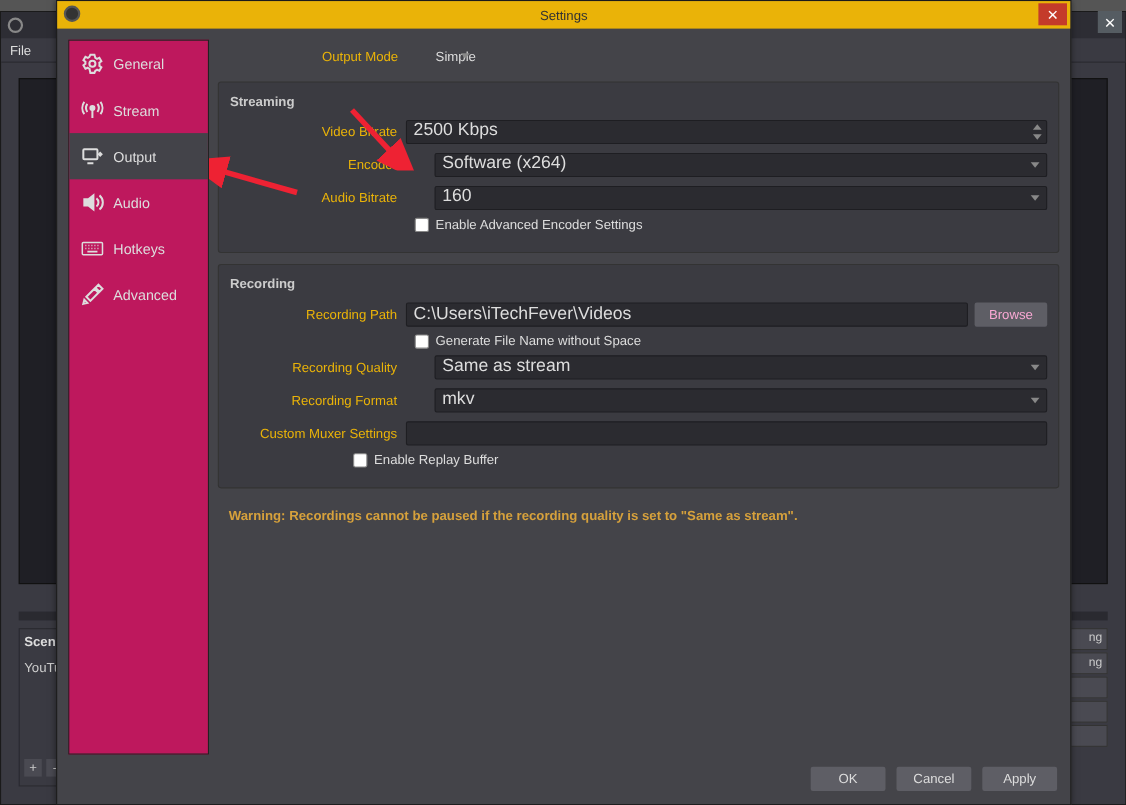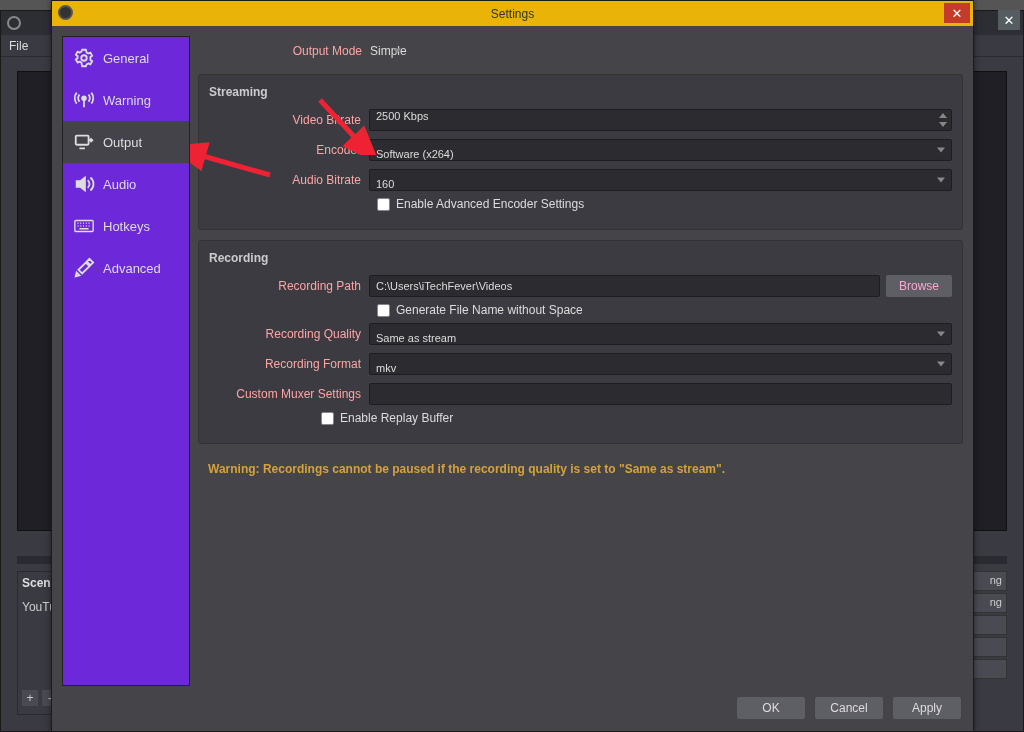--- a/index.html
+++ b/index.html
@@ -94,21 +94,21 @@
     width:26px; height:20px;
     background:#c43b2a;
     color:#fff; display:flex; align-items:center; justify-content:center;
     font-size:13px; cursor:pointer;
   }
   .dlg-body {
     flex:1; display:flex;
     padding: 10px 10px 0 10px;
   }
   .sidebar {
-    width:128px; background:#6d28d9;
+    width:128px; background:#be185d;
     display:flex; flex-direction:column;
     border:1px solid #222;
     height: 650px;
   }
   .side-item {
     display:flex; align-items:center; gap:8px;
     height:42px; padding: 0 10px;
     cursor:pointer;
     color:#ddd;
     font-size:13px;
@@ -116,35 +116,35 @@
   .side-item.selected { background:#434349; }
   .side-item .si-icon { width:22px; height:22px; display:flex; align-items:center; justify-content:center; }
 
   .content {
     flex:1; padding: 0 0 0 8px;
     display:flex; flex-direction:column;
   }
   .mode-row {
     display:flex; align-items:center; height:30px; margin-bottom:8px;
   }
-  .lbl { width:172px; text-align:right; padding-right:8px; color:#fca5a5; }
+  .lbl { width:172px; text-align:right; padding-right:8px; color:#eab308; }
   .group {
     border:1px solid #333; border-radius:3px;
     background:#3b3b41;
     padding:10px 10px 14px 10px;
     margin-bottom:10px;
   }
   .group .title { color:#ccc; font-weight:600; font-size:12px; margin-bottom:8px; }
   .row { display:flex; align-items:center; height:26px; margin-bottom:4px;}
   .row input[type=text], .row .combo, .spin{
     flex:1; background:#2b2b30; border:1px solid #1e1e22; color:#ddd;
     height:22px; padding: 0 6px; border-radius:2px;
-    font-size:11px;
-  }
-  .combo { display:flex; align-items:flex-end; position:relative;}
+    font-size:16px;
+  }
+  .combo { display:flex; align-items:flex-start; position:relative;margin-left:26px;}
   .combo::after {
     content:""; position:absolute; right:6px; top:50%; transform:translateY(-50%);
     border-left:4px solid transparent; border-right:4px solid transparent; border-top:5px solid #888;
   }
   .spin { position:relative;}
   .spin .arrows { position:absolute; right:2px; top:1px; display:flex; flex-direction:column; gap:0; }
   .spin .arrows span { width:12px; height:9px; display:block; position:relative;}
   .spin .arrows span::before {content:""; position:absolute; left:2px; top:2px; border-left:4px solid transparent; border-right:4px solid transparent;}
   .spin .arrows .up::before { border-bottom:5px solid #888;}
   .spin .arrows .down::before { border-top:5px solid #888;}
@@ -221,21 +221,21 @@
         </span>
         <span>General</span>
       </div>
       <div class="side-item">
         <span class="si-icon">
           <svg width="22" height="22" viewBox="0 0 24 24" fill="none" stroke="#ddd" stroke-width="2">
               <circle cx="12" cy="10" r="2" fill="#ddd"></circle>
               <path d="M7 6a7 7 0 0 0 0 8M17 6a7 7 0 0 1 0 8M4 4a10 10 0 0 0 0 12M20 4a10 10 0 0 1 0 12M12 12v8"></path>
             </svg>
         </span>
-        <span>Warning</span>
+        <span>Stream</span>
       </div>
       <div class="side-item selected">
         <span class="si-icon">
           <svg width="22" height="22" viewBox="0 0 24 24" fill="none" stroke="#ddd" stroke-width="2">
               <rect x="3" y="5" width="14" height="10" rx="1"></rect>
               <path d="M17 10h4m-2-2 2 2-2 2M7 19h6"></path>
             </svg>
         </span>
         <span>Output</span>
       </div>

